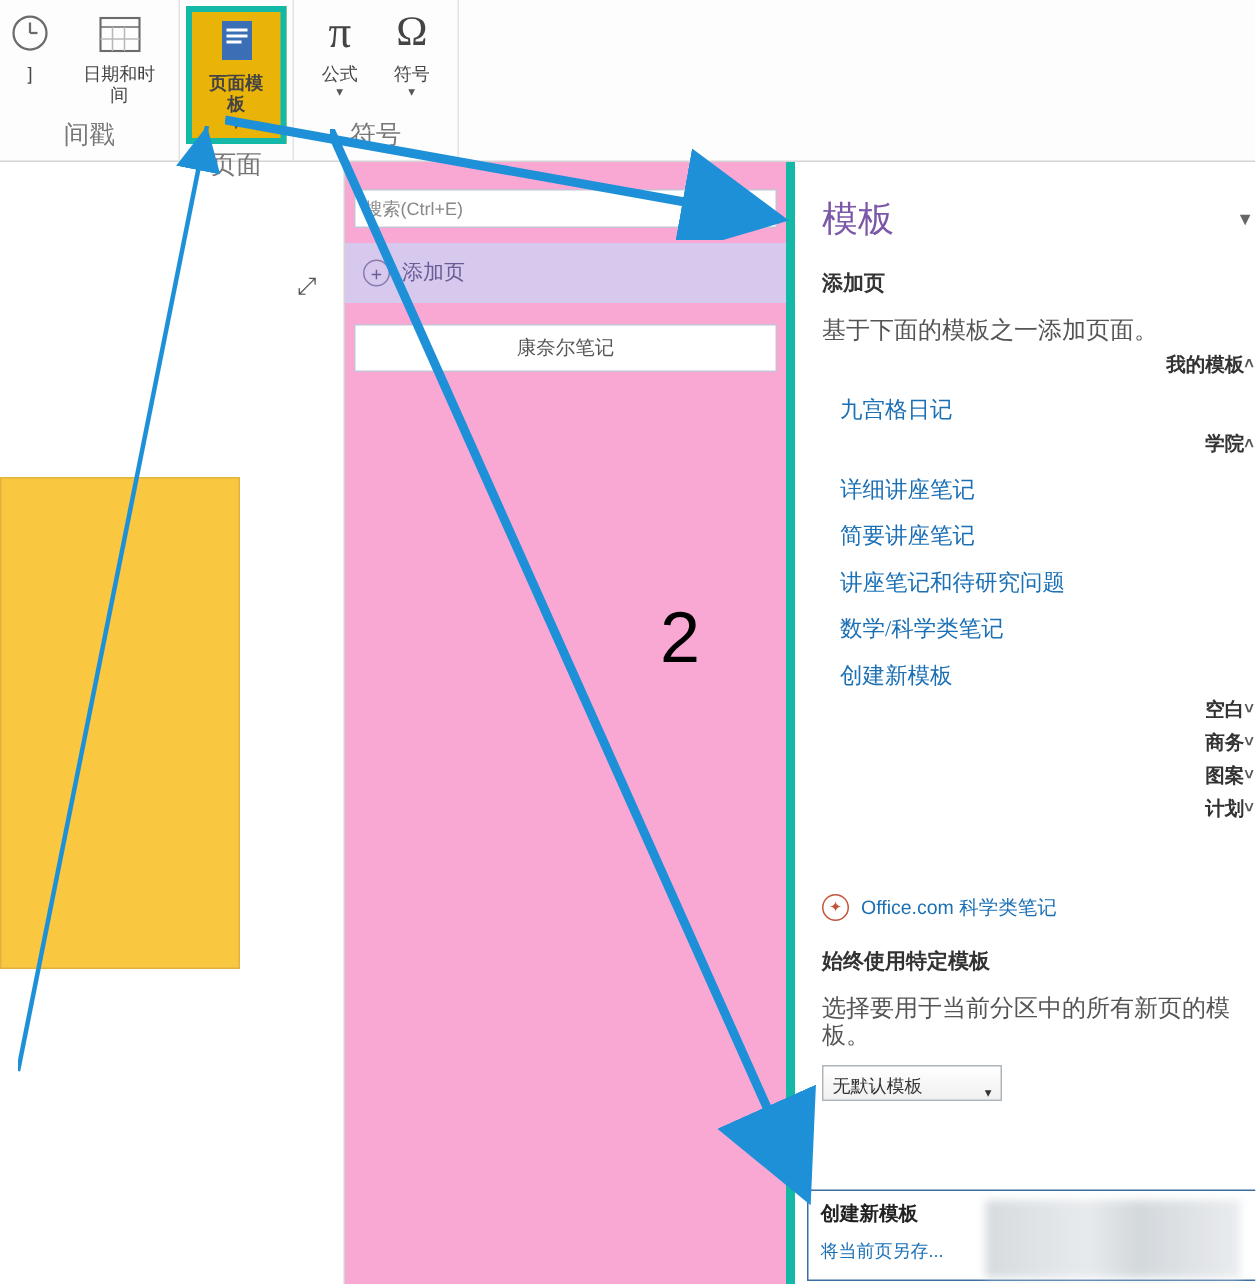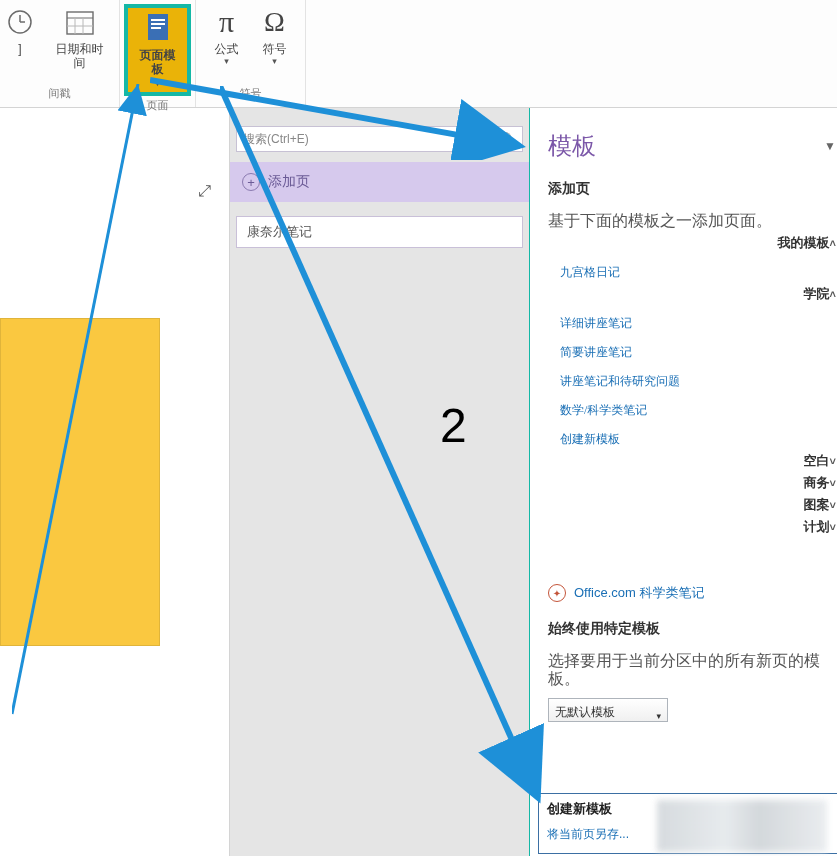--- a/index.html
+++ b/index.html
@@ -5,46 +5,46 @@
 * { box-sizing: border-box; margin: 0; padding: 0; }
 body { font-family: "Microsoft YaHei", "Segoe UI", sans-serif; font-size: 12px; color: #333; background: #fff; width: 837px; height: 856px; overflow: hidden; position: relative; }
 
 
 .ribbon { display: flex; height: 108px; border-bottom: 1px solid #d4d4d4; background: #fdfdfd; }
 .ribbon-group { display: flex; flex-direction: column; align-items: center; border-right: 1px solid #e3e3e3; padding: 0 4px 2px; }
 .ribbon-items { display: flex; align-items: flex-start; flex: 1; padding-top: 4px; }
 .ribbon-item { display: flex; flex-direction: column; align-items: center; padding: 2px 8px; cursor: pointer; }
 .ribbon-large-icon { width: 32px; height: 32px; display: flex; align-items: center; justify-content: center; margin-bottom: 4px; }
 .ribbon-label { font-size: 12px; color: #444; text-align: center; line-height: 14px; }
-.ribbon-group-label { font-size: 11px; color: #777; padding: 2px 0 4px; }
+.ribbon-group-label { font-size: 17px; color: #777; padding: 2px 0 4px; }
 .tmpl-highlight { background: #eab308; border: 4px solid #14b8a6; font-weight: bold; }
 
 
 .main { display: flex; height: 748px; }
 .canvas-col { width: 230px; position: relative; border-right: 1px solid #d4d4d4; }
 .yellow-note { position: absolute; left: 0; top: 210px; width: 160px; height: 328px; background: #fac840; border: 1px solid #e0b43a; }
 .expand-icon { position: absolute; top: 74px; right: 18px; color: #555; font-size: 16px; }
 
-.pages-col { width: 300px; background: #e5e5e5; border-right: 1px solid #14b8a6; display: flex; flex-direction: column; position: relative; }
+.pages-col { width: 300px; background: #f9a8d4; border-right: 6px solid #14b8a6; display: flex; flex-direction: column; position: relative; }
 .search-box { margin: 18px 6px 10px; height: 26px; background: #fff; border: 1px solid #c7c1d4; display: flex; align-items: center; padding: 0 6px; color: #888; position: relative; }
 .search-box .mag { position: absolute; right: 6px; color: #7b6aa0; }
 .add-page { height: 40px; background: #d6c9ed; display: flex; align-items: center; padding-left: 12px; color: #6b5b96; font-size: 14px; cursor: pointer; }
 .add-page .plus { width: 18px; height: 18px; border: 1.5px solid #8a7ab0; border-radius: 50%; display: inline-flex; align-items: center; justify-content: center; margin-right: 8px; font-size: 13px; }
-.page-item { margin: 14px 6px 6px; background: #fff; border: 1px solid #c9c0d8; padding: 6px 10px; font-size: 13px; color: #555; cursor: pointer; }
+.page-item { margin: 14px 6px 6px; background: #fff; border: 1px solid #c9c0d8; padding: 6px 10px; font-size: 13px; color: #555; cursor: pointer; text-align: center; }
 .big-number { position: absolute; top: 290px; left: 210px; font-size: 48px; color: #000; font-weight: 300; }
 
 
 .templates-col { flex: 1; background: #fff; padding: 10px 1px 0 18px; overflow: hidden; position: relative; }
 .pane-title { font-size: 24px; color: #7b57a8; font-weight: 300; display: flex; align-items: center; justify-content: space-between; margin-top: 12px; }
 .pane-title .dd { color: #666; font-size: 12px; }
 .section-h { font-size: 14px; font-weight: bold; color: #333; margin-top: 18px; }
 .section-sub { font-size: 16px; color: #555; margin-top: 14px; line-height: 18px; }
 .cat-row { display: flex; justify-content: flex-end; align-items: center; margin-top: 4px; font-size: 13px; font-weight: bold; color: #333; cursor: pointer; }
 .cat-row .chev { color: #555; font-size: 11px; }
-.tmpl-link { color: #1a6fb5; font-size: 12px; margin-top: 12px; padding-left: 12px; cursor: pointer; display: block; font-family: Liberation Serif, serif; }
+.tmpl-link { color: #1a6fb5; font-size: 15px; margin-top: 12px; padding-left: 12px; cursor: pointer; display: block; font-family: Liberation Serif, serif; }
 .office-link { display: flex; align-items: center; gap: 8px; color: #1a6fb5; font-size: 13px; margin-top: 48px; cursor: pointer; }
 .globe { width: 18px; height: 18px; border: 1.5px solid #c4553a; border-radius: 50%; display: inline-flex; align-items: center; justify-content: center; color: #c4553a; font-size: 10px; }
 .default-select { margin-top: 10px; height: 24px; width: 120px; border: 1px solid #aeb4bb; display: flex; align-items: flex-end; padding: 0 6px; font-size: 12px; color: #333; background: linear-gradient(#fff,#f0f0f0); cursor: pointer; justify-content: space-between; }
 .create-box { position: absolute; left: 8px; bottom: 2px; width: 310px; border: 1px solid #3b6fa3; padding: 6px 8px 10px; }
 .create-title { font-size: 13px; font-weight: bold; color: #222; }
 .create-link { color: #1a6fb5; font-size: 12px; margin-top: 8px; cursor: pointer; display: inline-block; }
 .smudge { position: absolute; bottom: 4px; right: 10px; width: 170px; height: 52px; background: linear-gradient(90deg,#d2d7db,#e5e9ec 40%,#cfd4d8 60%,#e8ebee); filter: blur(3px); opacity: .9; pointer-events: none; }
 
 
 .arrow { position: absolute; pointer-events: none; }

